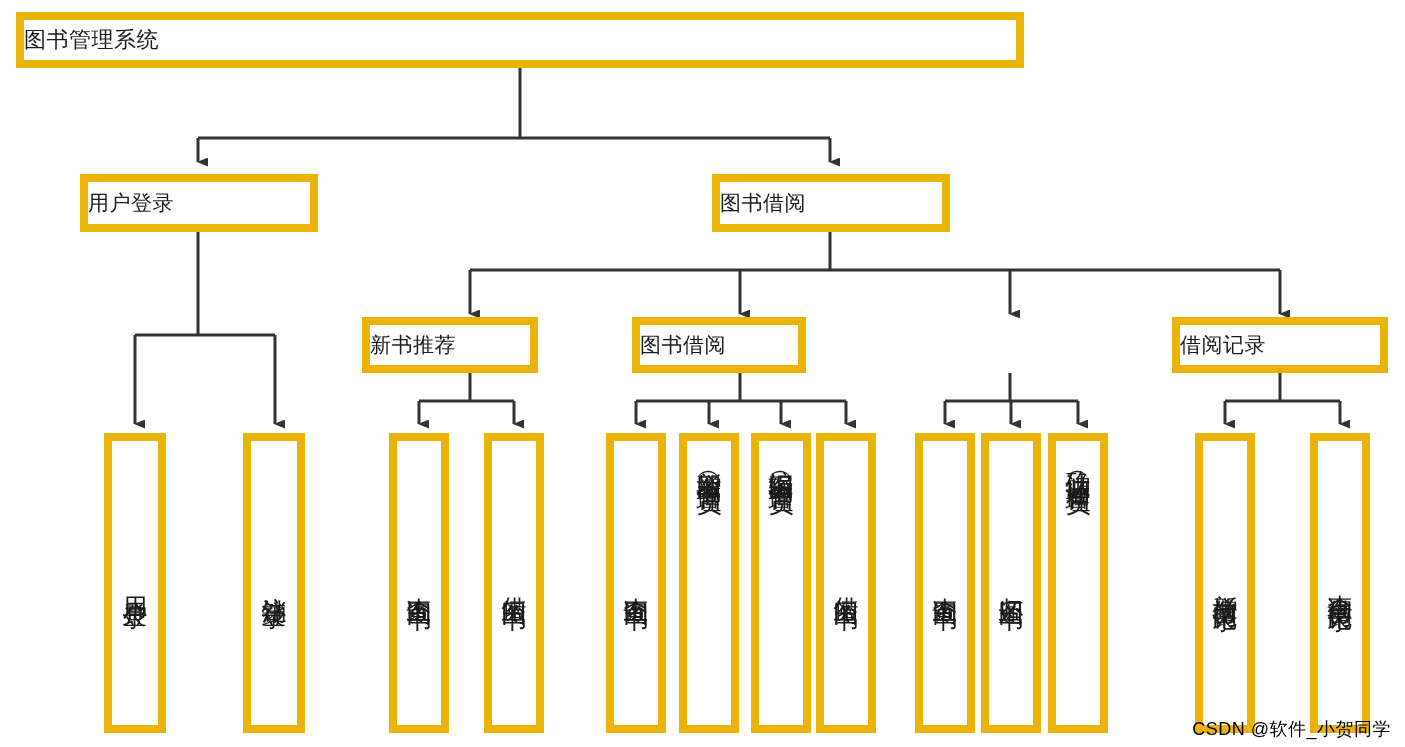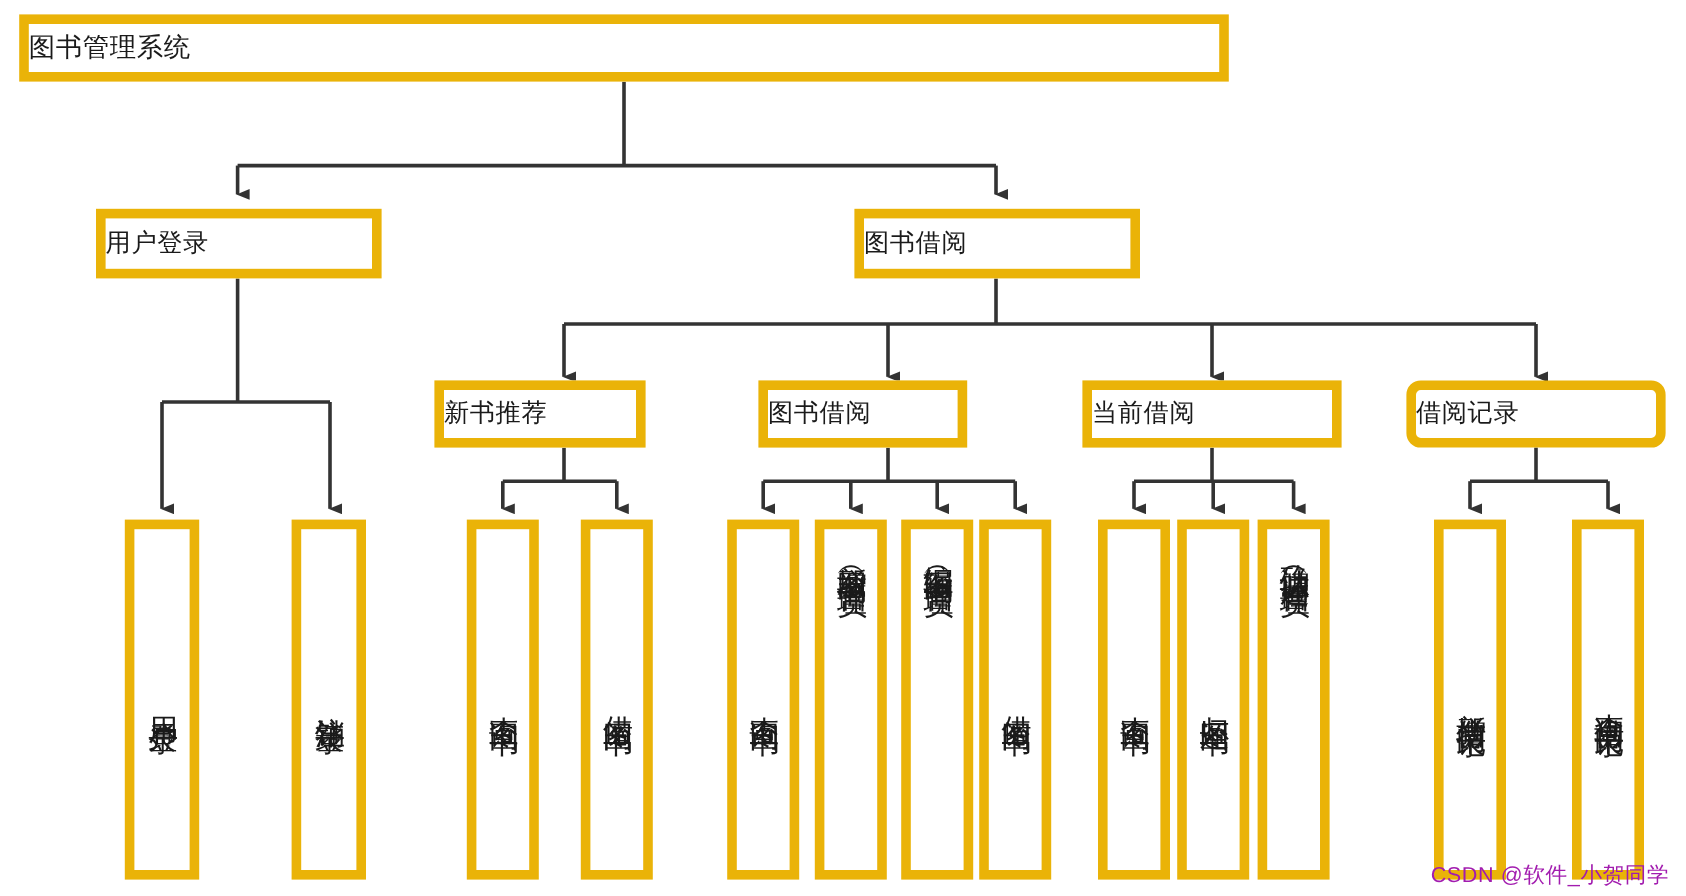--- a/index.html
+++ b/index.html
@@ -66,21 +66,21 @@
   
   .node.vert.center-v {
     align-items: center;
     padding-top: 0;
   }
   #watermark {
     position: absolute;
     right: 14px;
     bottom: 6px;
     font-size: 18px;
-    color: #a21caf;
+    color: #000000;
     white-space: nowrap;
     letter-spacing: 0.5px;
     pointer-events: none;
   }
 </style>
 </head>
 <body>
 
 <div id="diagram-canvas">
 
@@ -147,25 +147,22 @@
   </div>
 
   <div class="node horiz" style="left:362px; top:317px; width:176px; height:56px;">
     <span class="node-label">新书推荐</span>
   </div>
 
   <div class="node horiz" style="left:632px; top:317px; width:174px; height:56px;">
     <span class="node-label">图书借阅</span>
   </div>
 
-  <div class="node horiz" style="left:902px; top:317px; width:216px; height:56px;">
-    <span class="node-label">当前借阅</span>
-  </div>
-
-  <div class="node horiz" style="left:1172px; top:317px; width:216px; height:56px;border-radius:12px;">
+
+  <div class="node horiz" style="left:1172px; top:317px; width:216px; height:56px;">
     <span class="node-label">借阅记录</span>
   </div>
 
   <div class="node vert center-v" style="left:104px; top:433px; width:62px; height:300px;">
     <span class="node-label">用户登录</span>
   </div>
 
   <div class="node vert center-v" style="left:243px; top:433px; width:62px; height:300px;">
     <span class="node-label">注销登录</span>
   </div>

